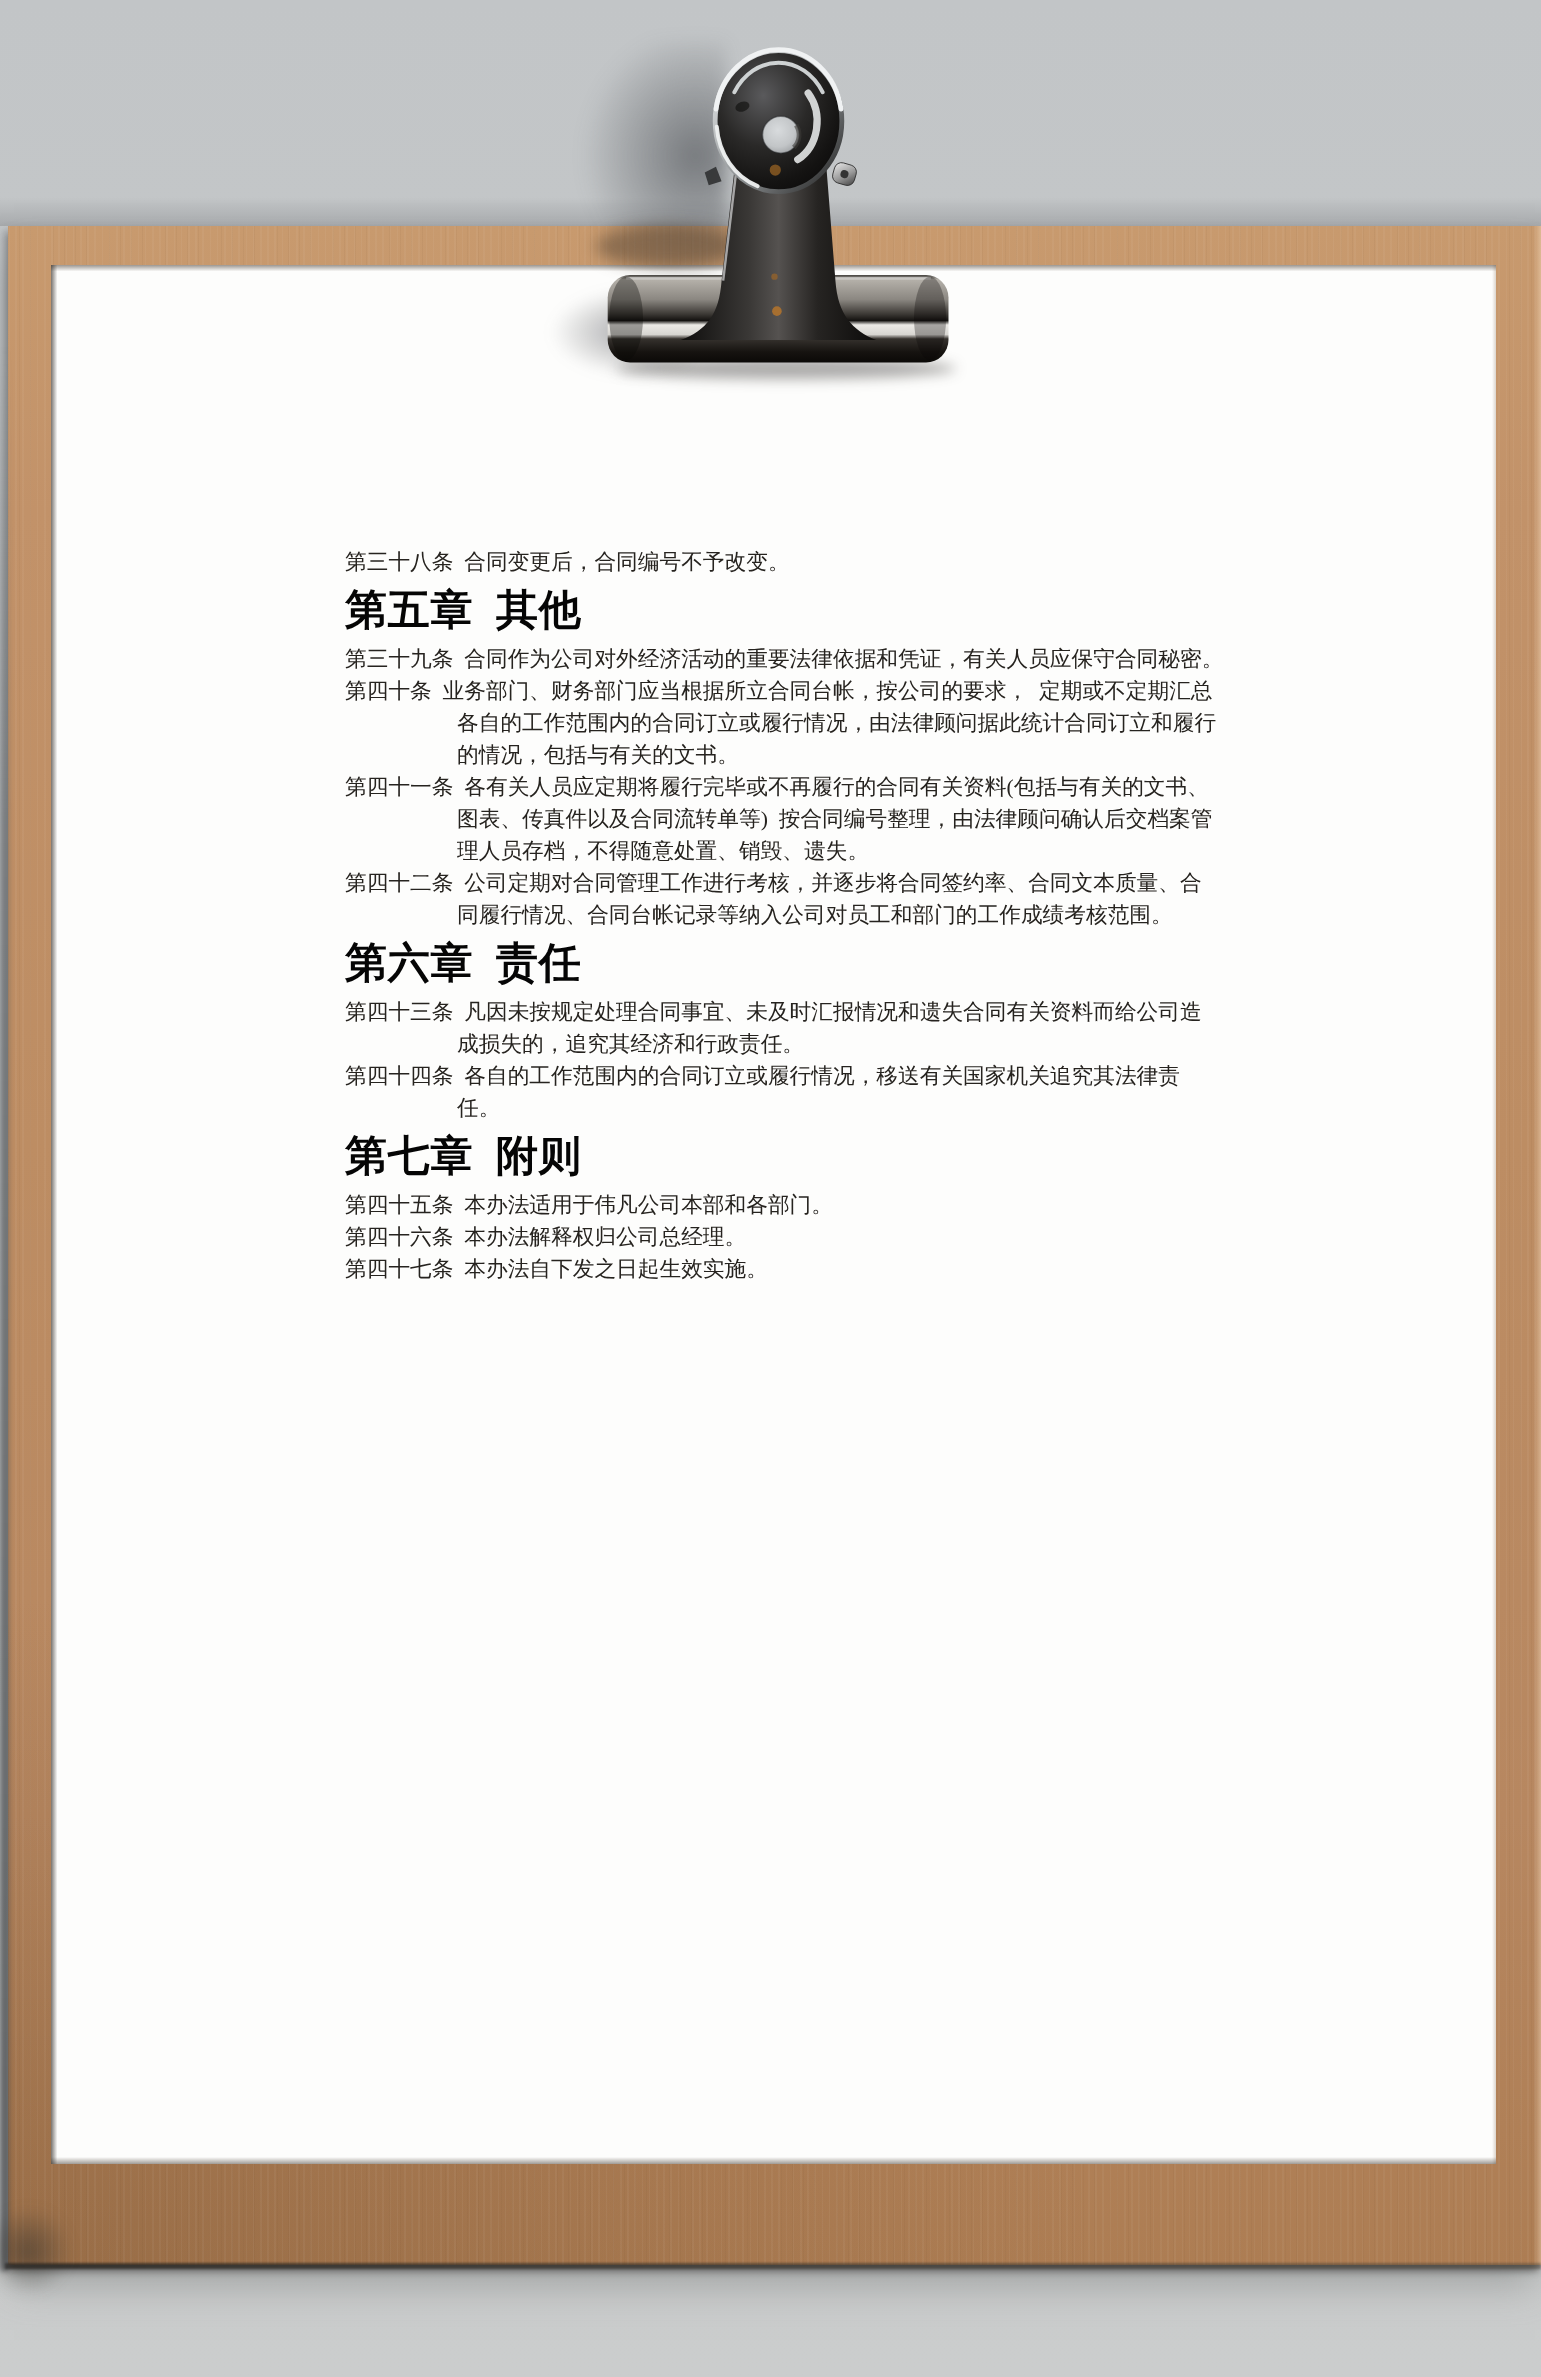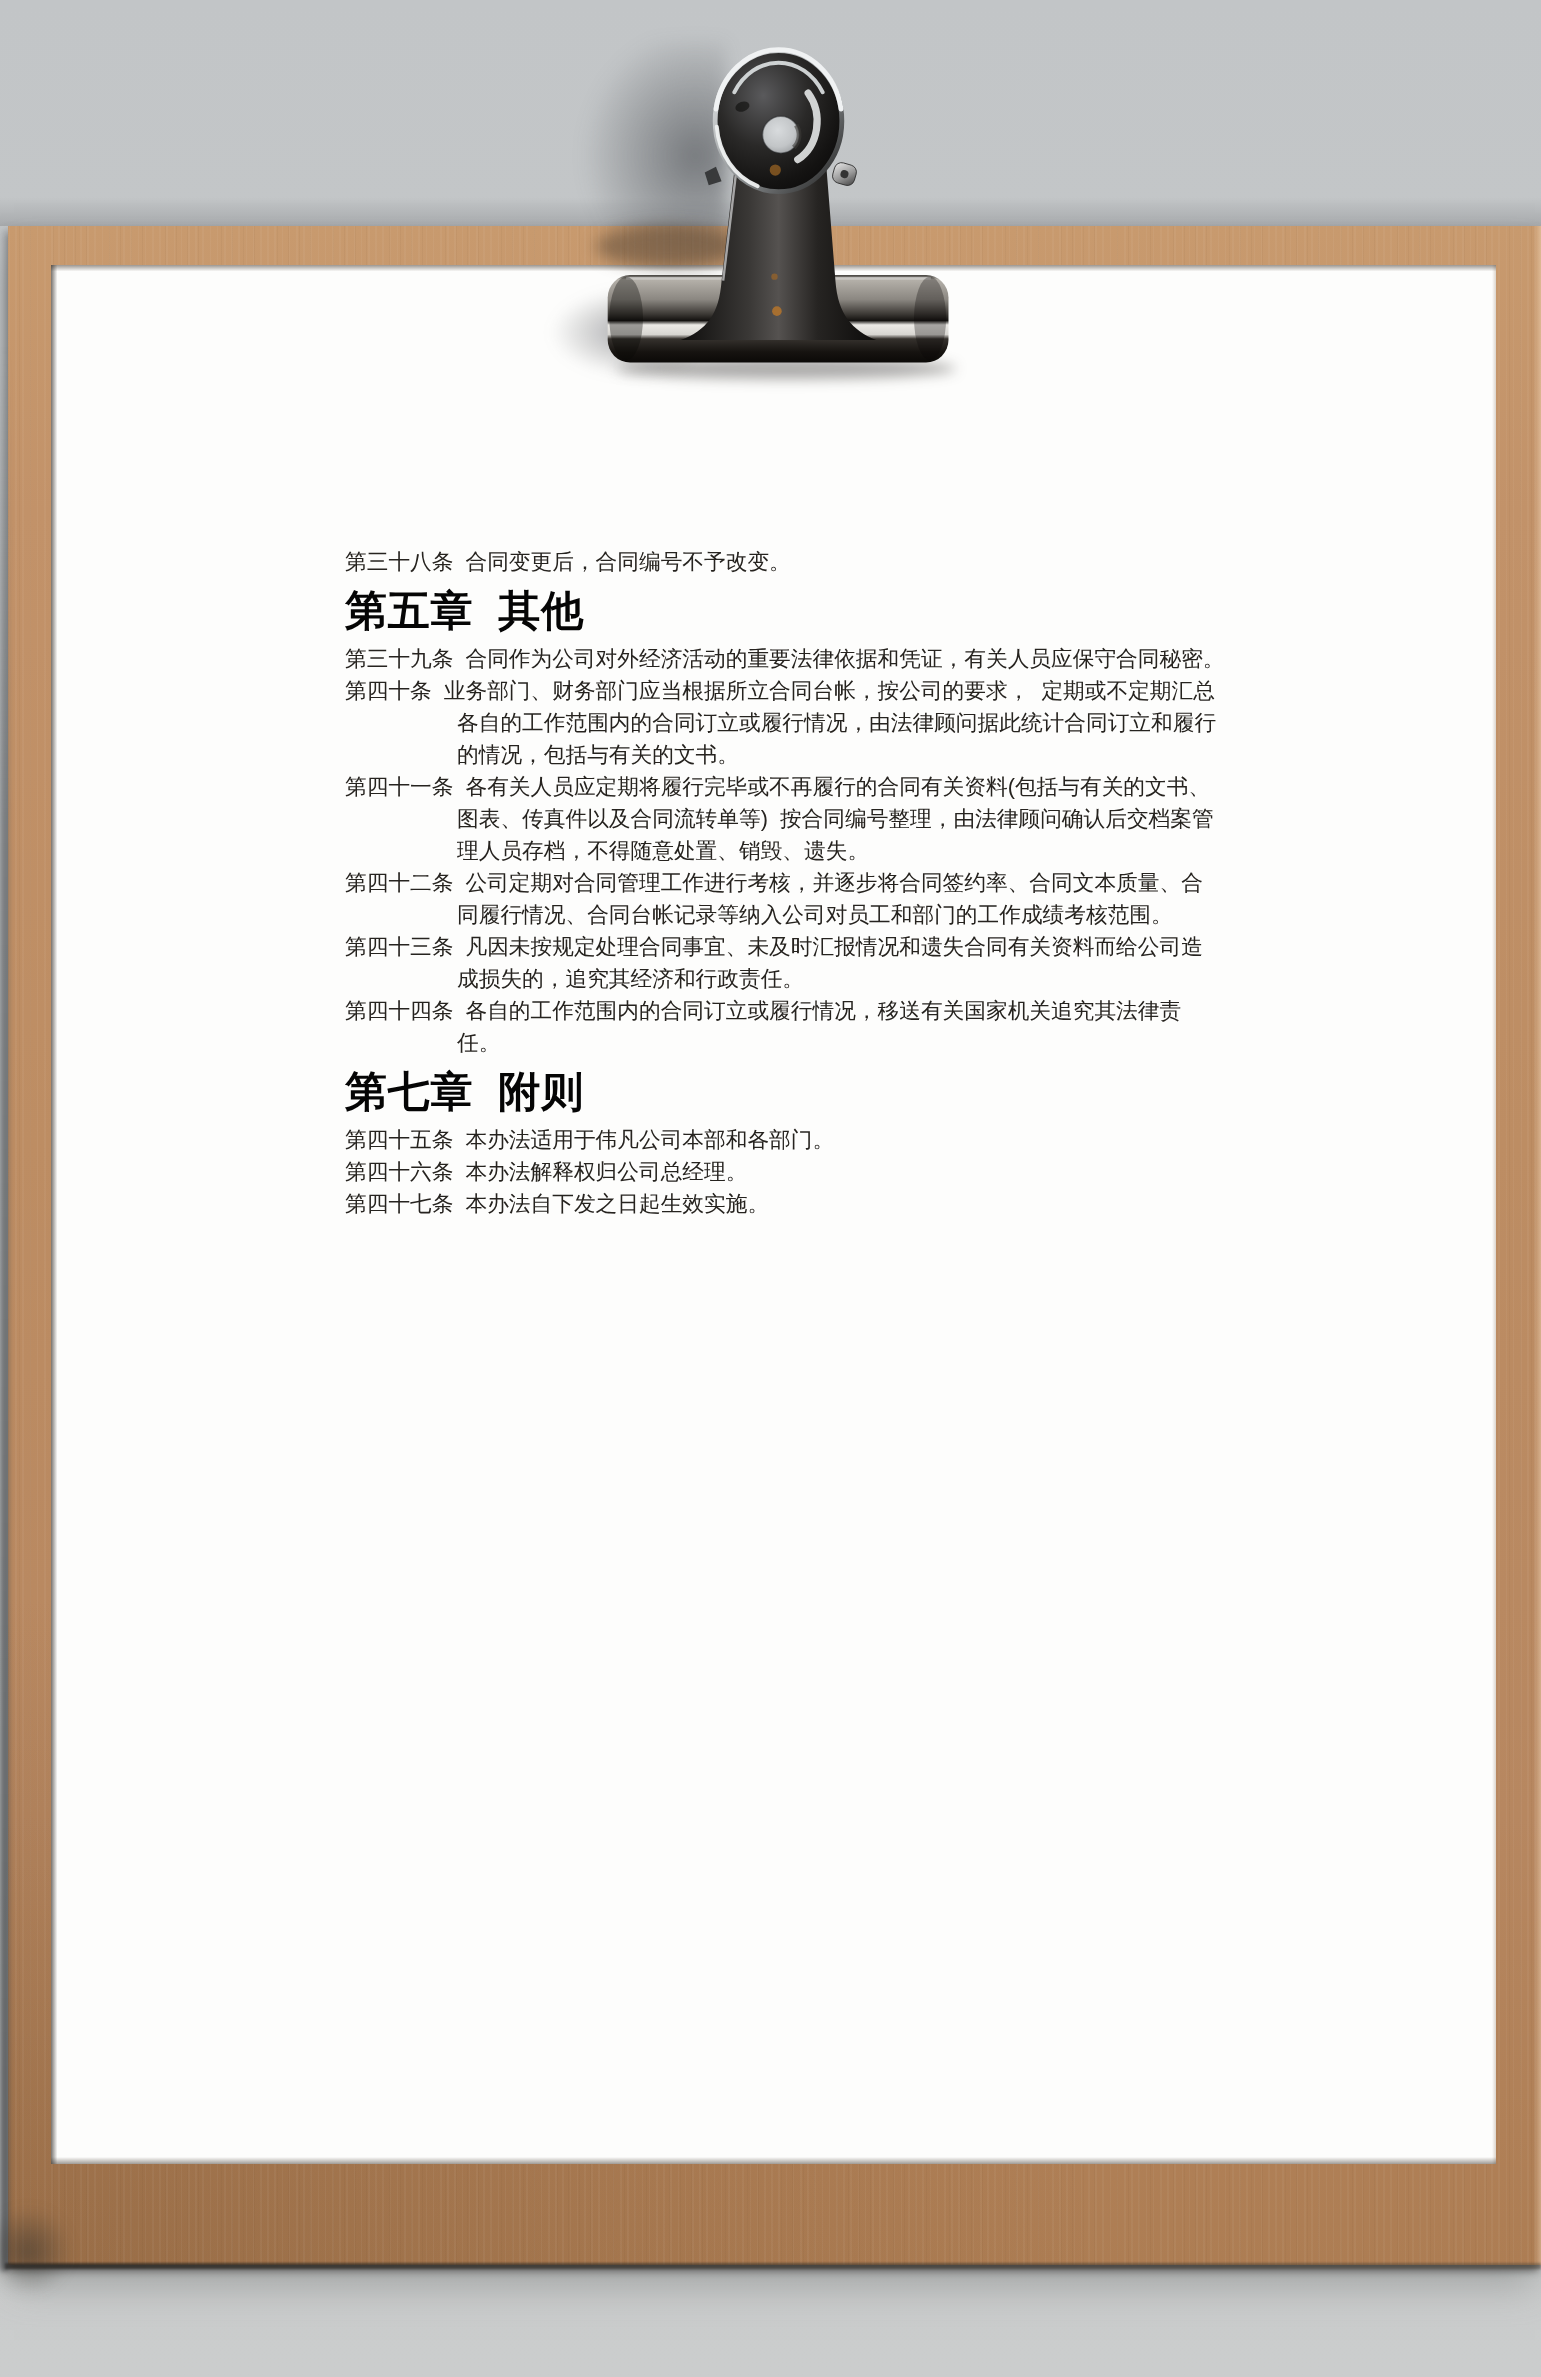--- a/index.html
+++ b/index.html
@@ -1,19 +1,19 @@
 <!DOCTYPE html>
 <html style="font-size:13px"><head>
 <meta charset="utf-8">
 <style>
   html,body{margin:0;padding:0;background:#9a9da0;}
   #stage{
     position:relative;width:1541px;height:2377px;overflow:hidden;
     background:linear-gradient(180deg,#c2c5c7 0%,#c6c9ca 35%,#c9cbcb 75%,#cbcdcd 100%);
-    font-family:Liberation Sans, sans-serif;
+    font-family:Liberation Serif, serif;
   }
   
   .wall-contact{
     position:absolute;left:0;top:197px;width:1541px;height:29px;
     background:linear-gradient(180deg,rgba(105,106,110,0) 0%,rgba(100,102,106,.28) 100%);
   }
   
   .board{
     position:absolute;left:8px;top:226px;width:1533px;height:2039px;
     background:linear-gradient(180deg,#c89a6e 0%,#c29269 14%,#bd8d63 45%,#b78760 78%,#ad7d53 100%);
@@ -115,20 +115,21 @@
       <div class="ln h">第五章  其他</div>
       <div class="ln first">第三十九条  合同作为公司对外经济活动的重要法律依据和凭证，有关人员应保守合同秘密。</div>
       <div class="ln first">第四十条  业务部门、财务部门应当根据所立合同台帐，按公司的要求，  定期或不定期汇总</div>
       <div class="ln cont">各自的工作范围内的合同订立或履行情况，由法律顾问据此统计合同订立和履行</div>
       <div class="ln cont">的情况，包括与有关的文书。</div>
       <div class="ln first">第四十一条  各有关人员应定期将履行完毕或不再履行的合同有关资料(包括与有关的文书、</div>
       <div class="ln cont">图表、传真件以及合同流转单等)  按合同编号整理，由法律顾问确认后交档案管</div>
       <div class="ln cont">理人员存档，不得随意处置、销毁、遗失。</div>
       <div class="ln first">第四十二条  公司定期对合同管理工作进行考核，并逐步将合同签约率、合同文本质量、合</div>
       <div class="ln cont">同履行情况、合同台帐记录等纳入公司对员工和部门的工作成绩考核范围。</div>
+      <div class="ln h">第六章  责任</div>
       <div class="ln first">第四十三条  凡因未按规定处理合同事宜、未及时汇报情况和遗失合同有关资料而给公司造</div>
       <div class="ln cont">成损失的，追究其经济和行政责任。</div>
       <div class="ln first">第四十四条  各自的工作范围内的合同订立或履行情况，移送有关国家机关追究其法律责</div>
       <div class="ln cont">任。</div>
       <div class="ln h">第七章  附则</div>
       <div class="ln first">第四十五条  本办法适用于伟凡公司本部和各部门。</div>
       <div class="ln first">第四十六条  本办法解释权归公司总经理。</div>
       <div class="ln first">第四十七条  本办法自下发之日起生效实施。</div>
     </div>
   </div>

